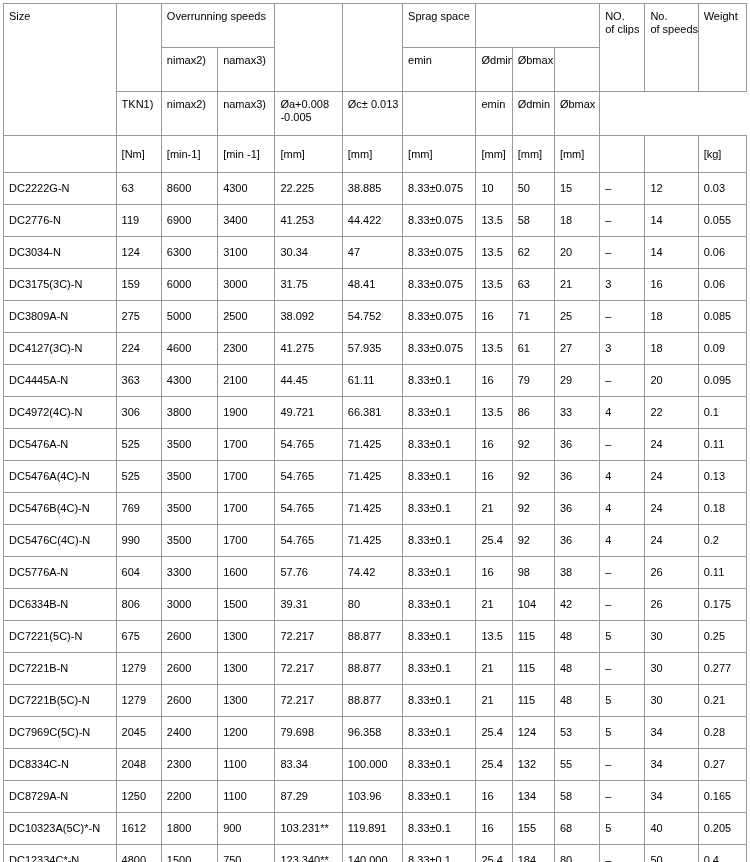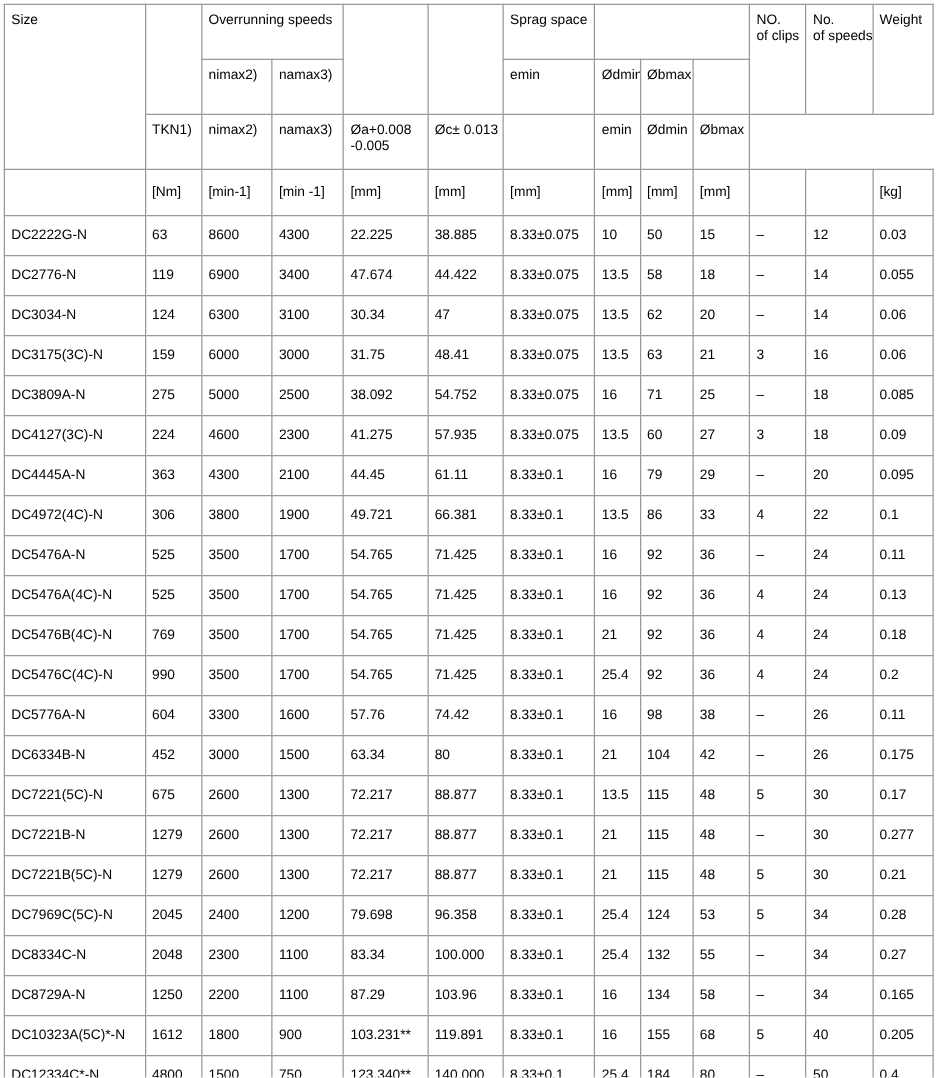--- a/index.html
+++ b/index.html
@@ -145,21 +145,21 @@
         <td>15</td>
         <td>–</td>
         <td>12</td>
         <td>0.03</td>
       </tr>
       <tr>
         <td>DC2776-N</td>
         <td>119</td>
         <td>6900</td>
         <td>3400</td>
-        <td>47.674</td>
+        <td>41.253</td>
         <td>44.422</td>
         <td>8.33±0.075</td>
         <td>13.5</td>
         <td>58</td>
         <td>18</td>
         <td>–</td>
         <td>14</td>
         <td>0.055</td>
       </tr>
       <tr>
@@ -209,21 +209,21 @@
       </tr>
       <tr>
         <td>DC4127(3C)-N</td>
         <td>224</td>
         <td>4600</td>
         <td>2300</td>
         <td>41.275</td>
         <td>57.935</td>
         <td>8.33±0.075</td>
         <td>13.5</td>
-        <td>60</td>
+        <td>61</td>
         <td>27</td>
         <td>3</td>
         <td>18</td>
         <td>0.09</td>
       </tr>
       <tr>
         <td>DC4445A-N</td>
         <td>363</td>
         <td>4300</td>
         <td>2100</td>
@@ -322,24 +322,24 @@
         <td>8.33±0.1</td>
         <td>16</td>
         <td>98</td>
         <td>38</td>
         <td>–</td>
         <td>26</td>
         <td>0.11</td>
       </tr>
       <tr>
         <td>DC6334B-N</td>
-        <td>452</td>
+        <td>806</td>
         <td>3000</td>
         <td>1500</td>
-        <td>63.34</td>
+        <td>39.31</td>
         <td>80</td>
         <td>8.33±0.1</td>
         <td>21</td>
         <td>104</td>
         <td>42</td>
         <td>–</td>
         <td>26</td>
         <td>0.175</td>
       </tr>
       <tr>
@@ -348,21 +348,21 @@
         <td>2600</td>
         <td>1300</td>
         <td>72.217</td>
         <td>88.877</td>
         <td>8.33±0.1</td>
         <td>13.5</td>
         <td>115</td>
         <td>48</td>
         <td>5</td>
         <td>30</td>
-        <td>0.17</td>
+        <td>0.25</td>
       </tr>
       <tr>
         <td>DC7221B-N</td>
         <td>1279</td>
         <td>2600</td>
         <td>1300</td>
         <td>72.217</td>
         <td>88.877</td>
         <td>8.33±0.1</td>
         <td>21</td>

